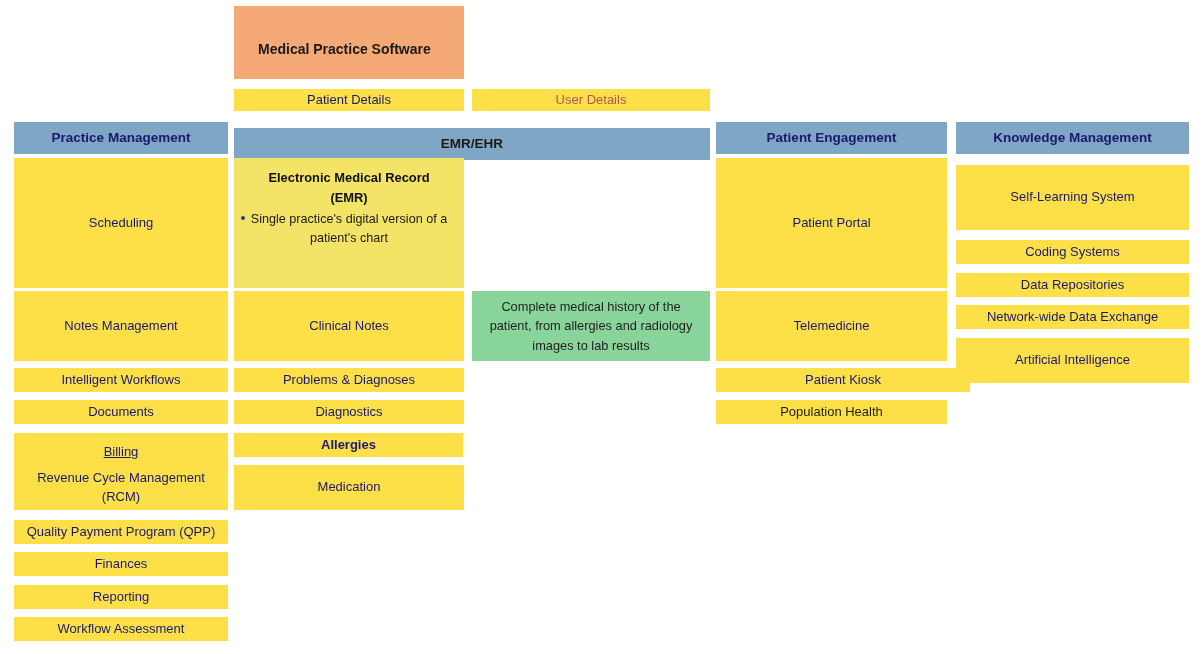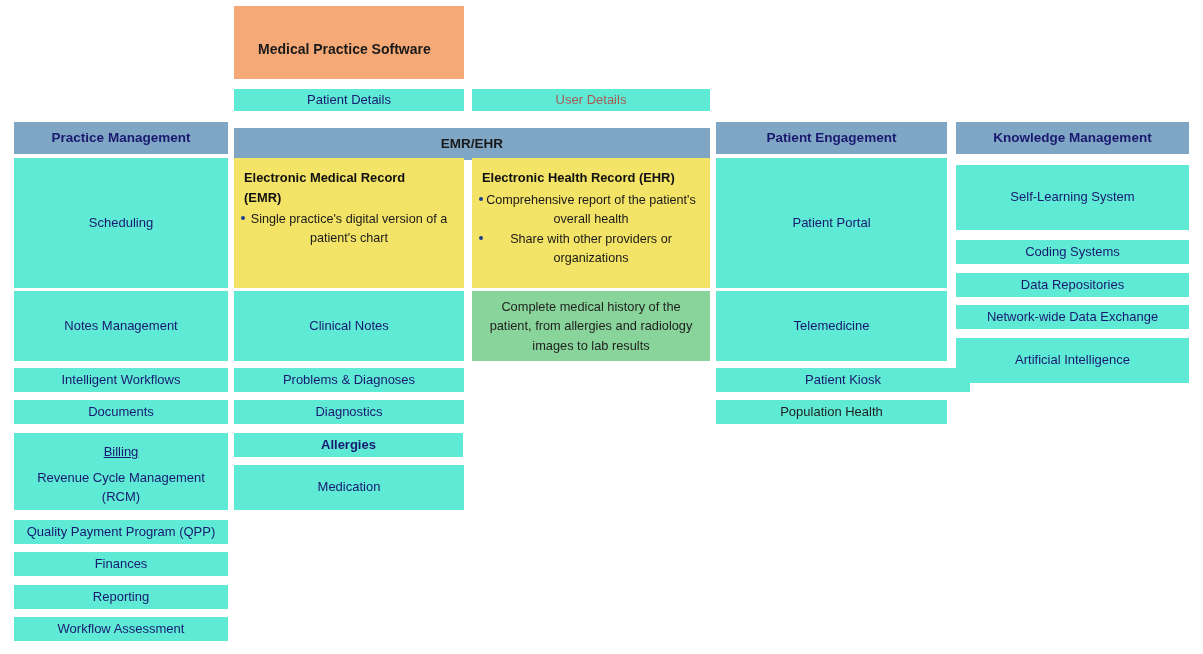--- a/index.html
+++ b/index.html
@@ -17,21 +17,21 @@
     position: absolute;
     display: flex;
     align-items: center;
     justify-content: center;
     text-align: center;
     font-size: 13px;
     line-height: 1.45;
     color: #191970;
     padding: 2px 4px;
   }
-  .green  { background: #5eead4; }
+  .green  { background: #fde047; }
   .blue   { background: #7fa6c4; }
   .orange { background: #f4a976; }
 
   .hdr {
     font-weight: bold;
     font-size: 13.5px;
     color: #191970;
   }
   .hdr-dark { color: #1a1a1a; }
   .title-box {
@@ -50,20 +50,21 @@
   .card {
     position: absolute;
     background: #f3e366;
     padding: 8px 10px 6px 10px;
     font-size: 12.6px;
     color: #1a1a1a;
     line-height: 1.52;
   }
   .card .ctitle {
     font-weight: bold;
+    text-align: center;
     font-size: 12.9px;
     color: #101010;
     margin: 2px 0 3px 0;
   }
   .card ul {
     margin: 0; padding: 0; list-style: none;
   }
   .card li {
     position: relative;
     text-align: center;
@@ -151,35 +152,20 @@
       <span>(EMR)</span>
     </div>
     <ul>
       <li>
         <span class="bullet"></span>
         <span class="btxt">Single practice's digital version of a patient's chart</span>
       </li>
     </ul>
   </div>
 
-  <div class="card" style="left:472px; top:158px; width:238px; height:130px;">
-    <div class="ctitle">
-      <span>Electronic Health Record (EHR)</span>
-    </div>
-    <ul>
-      <li>
-        <span class="bullet"></span>
-        <span class="btxt">Comprehensive report of the patient's overall health</span>
-      </li>
-      <li>
-        <span class="bullet"></span>
-        <span class="btxt">Share with other providers or organizations</span>
-      </li>
-    </ul>
-  </div>
 
   <div class="box green" style="left:234px; top:291px; width:230px; height:70px;">
     <span>Clinical Notes</span>
   </div>
   <div class="box green" style="left:234px; top:368px; width:230px; height:24px;">
     <span>Problems &amp; Diagnoses</span>
   </div>
   <div class="box green" style="left:234px; top:400px; width:230px; height:24px;">
     <span>Diagnostics</span>
   </div>

